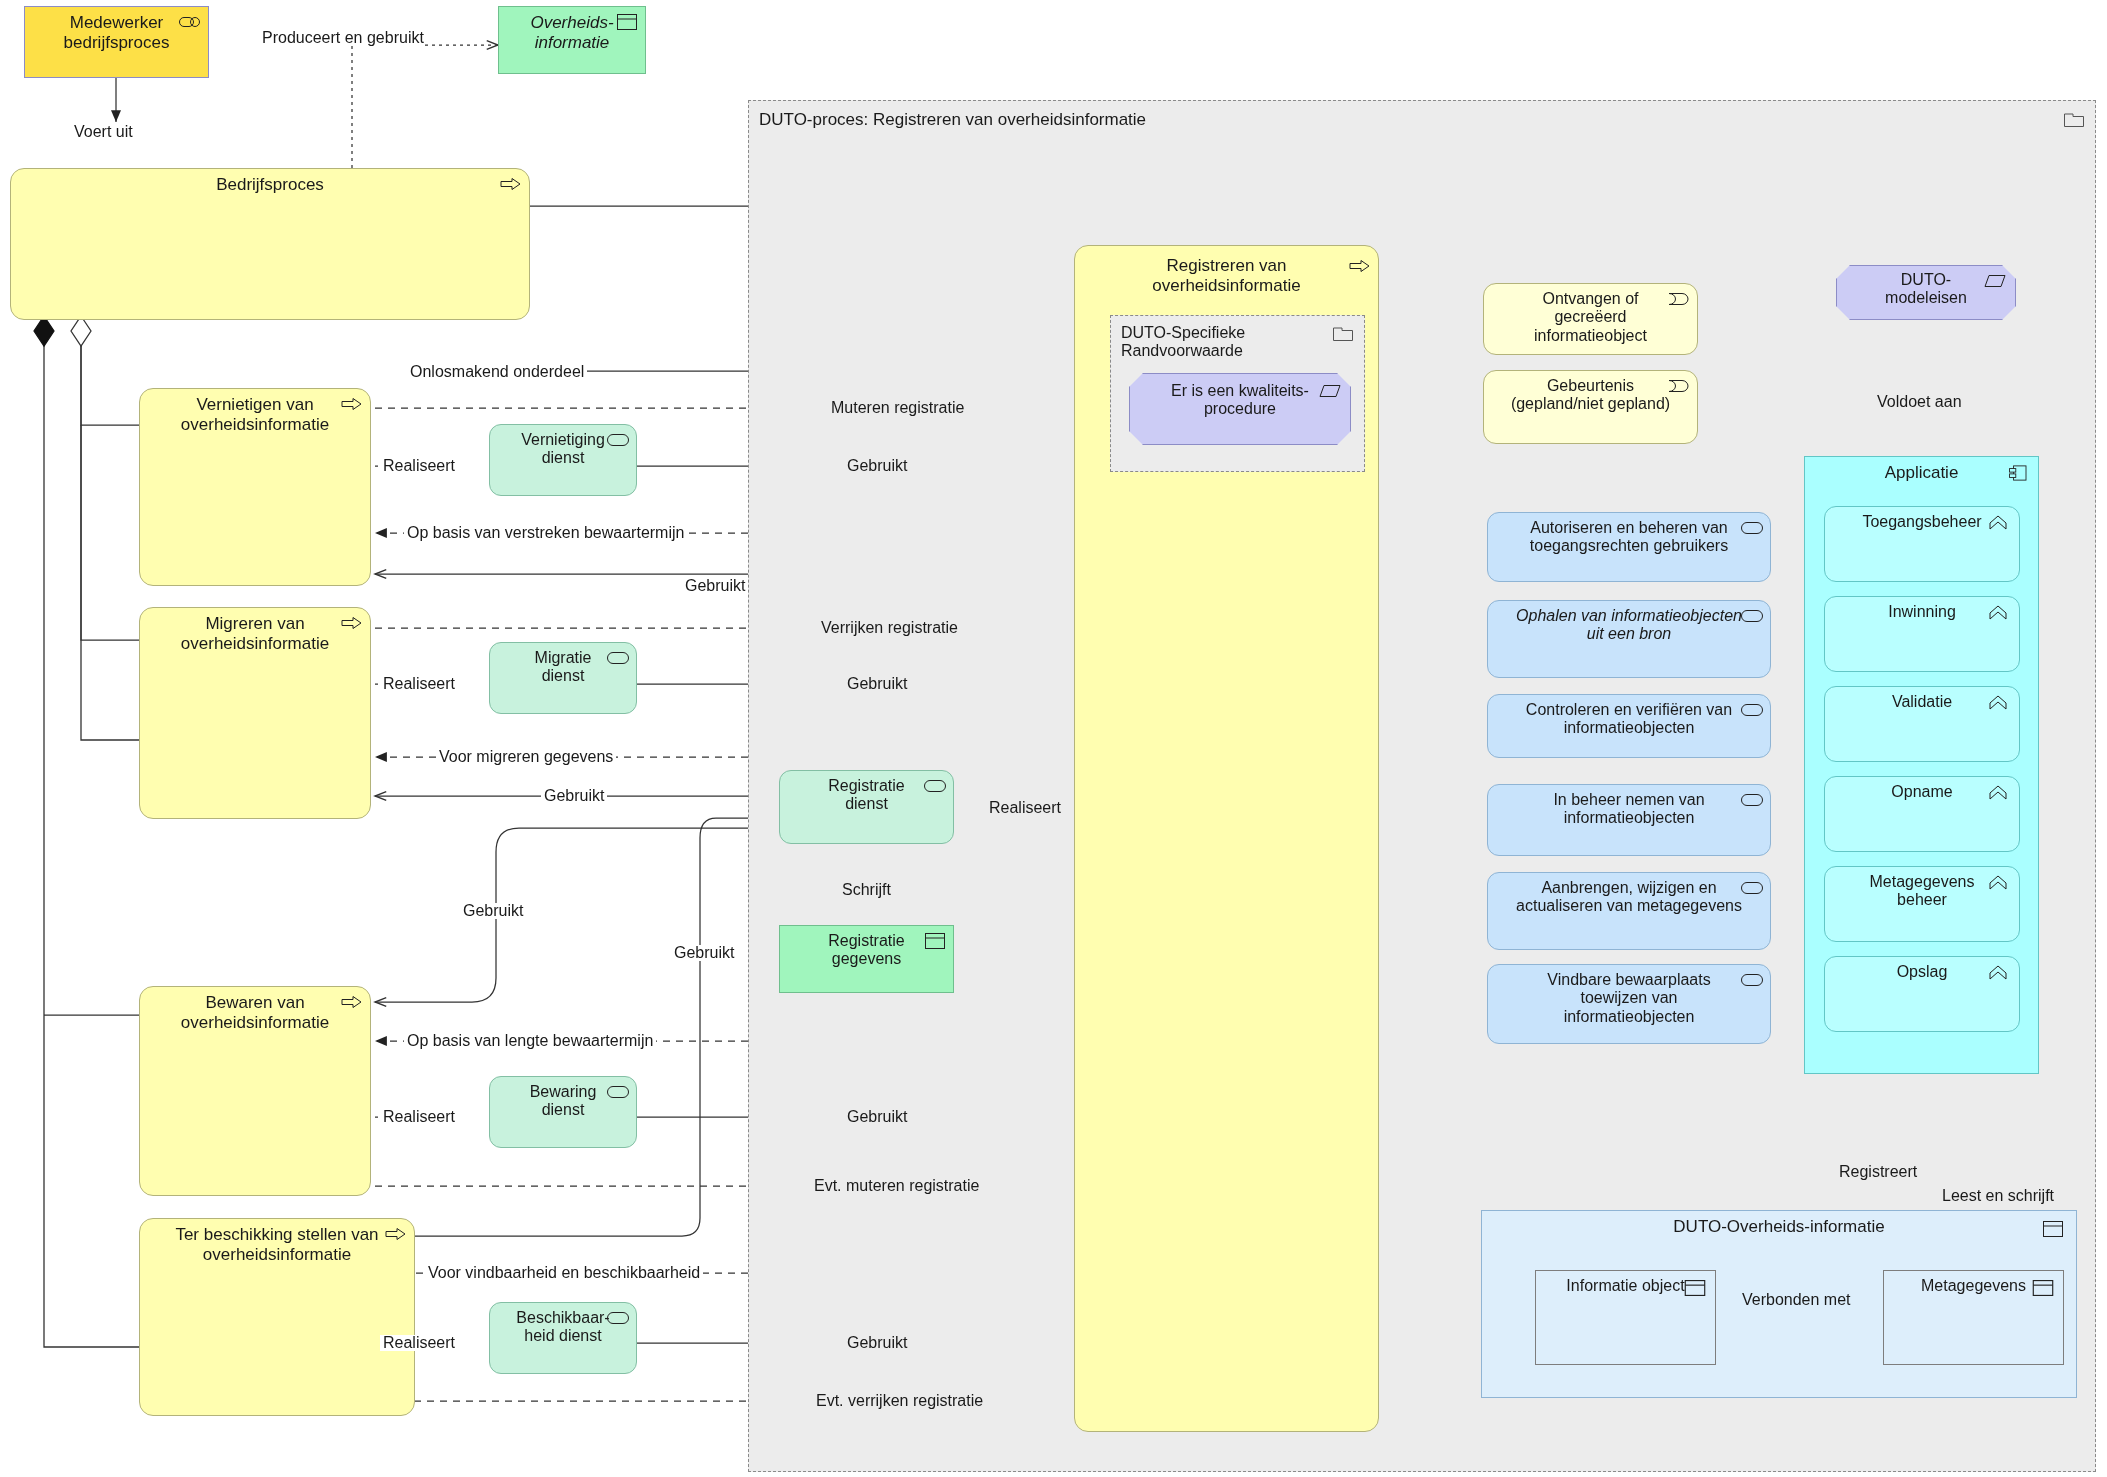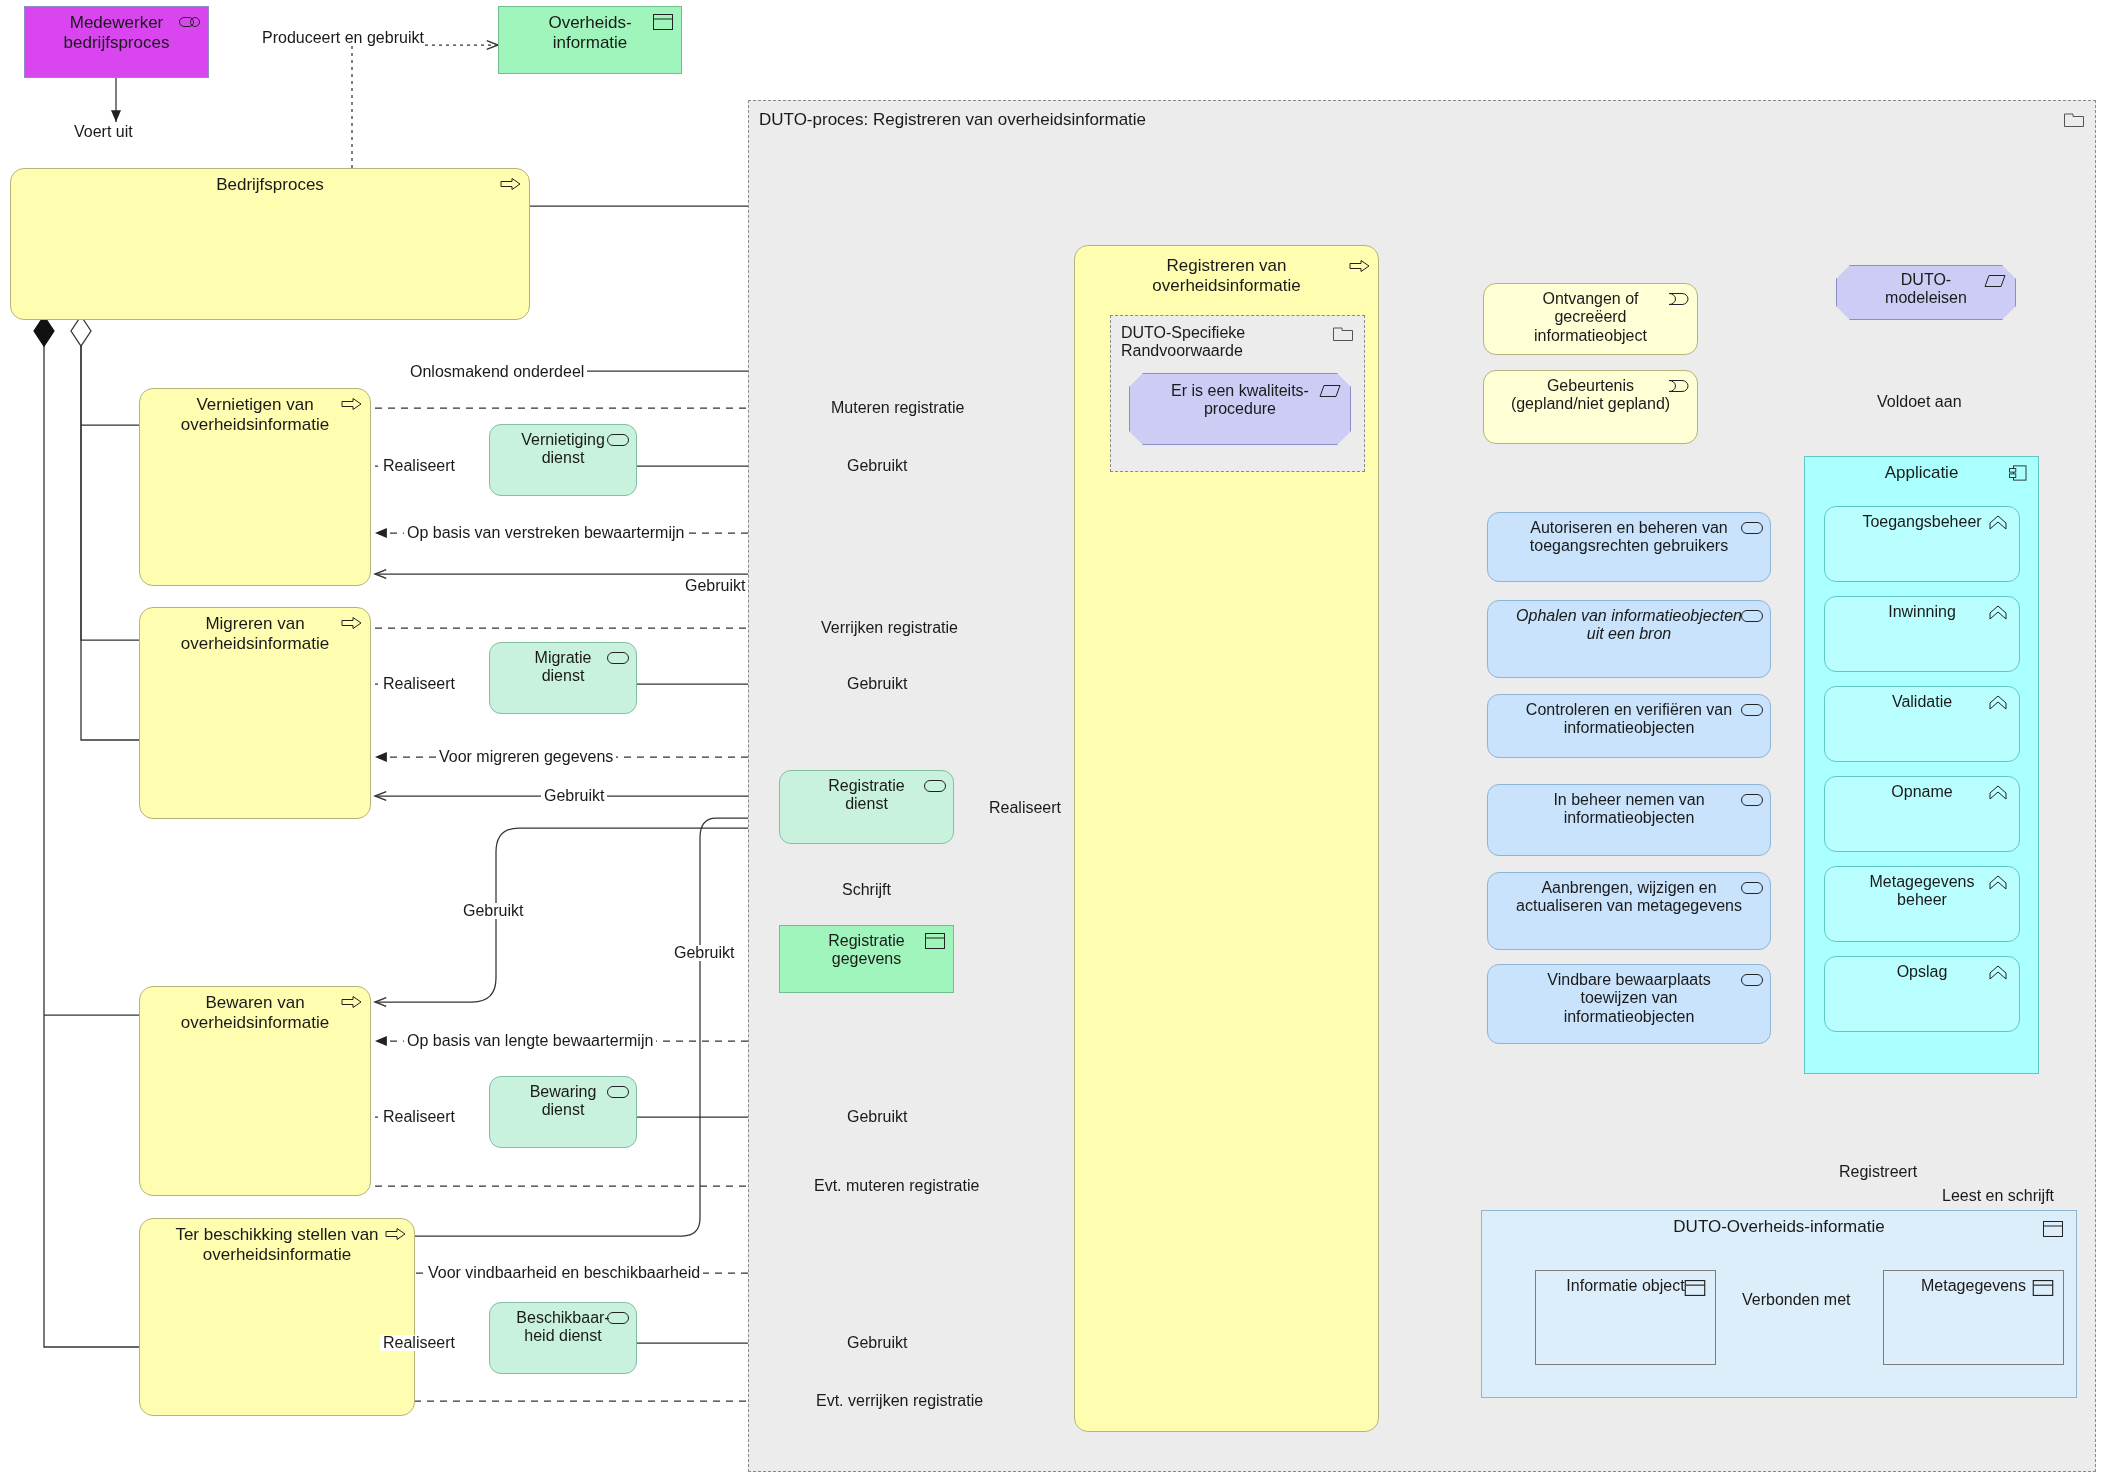--- a/index.html
+++ b/index.html
@@ -4,21 +4,21 @@
 <style>
   html,body{margin:0;padding:0;background:#ffffff;}
   body{width:2107px;height:1477px;position:relative;
        font-family:"Liberation Sans","DejaVu Sans",sans-serif;
        color:#1a1a1a;-webkit-font-smoothing:antialiased;}
   #stage{position:absolute;left:0;top:0;width:2107px;height:1477px;overflow:hidden;}
   svg.layer{position:absolute;left:0;top:0;width:2107px;height:1477px;pointer-events:none;}
   .node{position:absolute;box-sizing:border-box;}
 
   
-  .actor{background:#d946ef;border:1px solid #8c8cc6;}
+  .actor{background:#fde047;border:1px solid #8c8cc6;}
   .businessproc{background:#fffeb0;border:1px solid #b3b37a;border-radius:14px;}
   .bizobj{background:#a0f5bd;border:1px solid #6fbf8d;}
   .appsvc{background:#c8e3fb;border:1px solid #8fb4d4;border-radius:12px;}
   .techsvc{background:#c8f2dd;border:1px solid #83bfa4;border-radius:12px;}
   .appcomp{background:#aaffff;border:1px solid #62c6c6;}
   .appfunc{background:#b9ffff;border:1px solid #62c6c6;border-radius:12px;}
   .event{background:#ffffd6;border:1px solid #b3b37a;border-radius:13px;}
   .group{background:#ececec;border:1px dashed #8a8a8a;}
   .group.inner{background:#ececec;border:1px dashed #8a8a8a;}
   .datagrp{background:#ddeefb;border:1px solid #8fb4d4;}
@@ -153,21 +153,21 @@
   </svg>
 
   <div class="node actor" style="left:24px;top:6px;width:185px;height:72px;">
     <div class="title">Medewerker bedrijfsproces</div>
     <svg class="ico" viewBox="0 0 22 14">
       <rect x="0.5" y="2.5" width="14" height="9" rx="4.5" fill="none" stroke="#222"></rect>
       <circle cx="16" cy="7" r="4.5" fill="none" stroke="#222"></circle>
     </svg>
   </div>
 
-  <div class="node bizobj" style="left:498px;top:6px;width:184px;height:68px;">
+  <div class="node bizobj" style="left:498px;top:6px;width:148px;height:68px;font-style:italic;">
     <div class="title">Overheids-informatie</div>
     <svg class="ico" viewBox="0 0 20 16">
       <rect x="0.5" y="0.5" width="19" height="15" fill="none" stroke="#222"></rect>
       <line x1="0.5" y1="5" x2="19.5" y2="5" stroke="#222"></line>
     </svg>
   </div>
 
   <div class="node businessproc" style="left:10px;top:168px;width:520px;height:152px;">
     <div class="title">Bedrijfsproces</div>
     <svg class="ico" viewBox="0 0 22 14">

